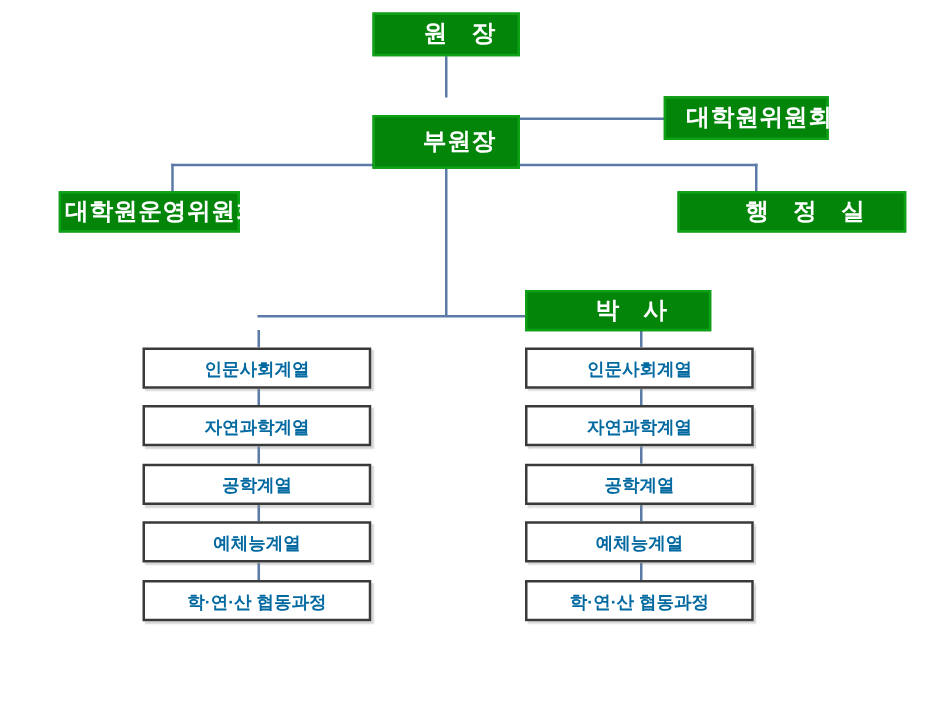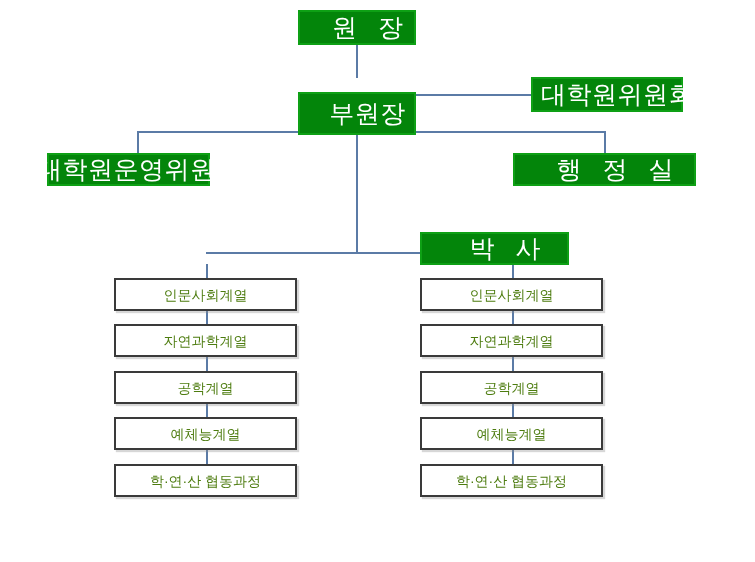--- a/index.html
+++ b/index.html
@@ -28,42 +28,42 @@
   
   .gbox {
     position: absolute;
     box-sizing: border-box;
     background: #03850a;
     border: 2px solid #0ea015;
     color: #ffffff;
     display: flex;
     align-items: center;
     justify-content: center;
-    font-weight: normal;
-    font-size: 25px;
+    font-weight: bold;
+    font-size: 19px;
     letter-spacing: 0.5px;
     line-height: 1;
     white-space: nowrap;
     z-index: 3;
     padding-left: 21px;
   }
   .gbox.spaced { letter-spacing: 7px; text-indent: 7px; }
 
   
   .wbox {
     position: absolute;
     box-sizing: border-box;
     background: #ffffff;
     border: 2px solid #3a3a3a;
     box-shadow: 2px 2px 1px rgba(140,140,140,0.35);
-    color: #4d7c0f;
+    color: #0369a1;
     display: flex;
     align-items: center;
     justify-content: center;
-    font-weight: normal;
+    font-weight: bold;
     font-size: 14px;
     line-height: 1;
     white-space: nowrap;
     z-index: 3;
   }
 </style>
 </head>
 <body>
 
 <div id="chart-root">
@@ -91,25 +91,25 @@
   <div class="line v" style="left:512px; top:264px; height:14px;"></div>
   <div class="line v" style="left:512px; top:311px; height:14px;"></div>
   <div class="line v" style="left:512px; top:357px; height:14px;"></div>
   <div class="line v" style="left:512px; top:403px; height:14px;"></div>
   <div class="line v" style="left:512px; top:450px; height:14px;"></div>
 
   <div class="gbox spaced" style="left:298px; top:10px; width:118px; height:35px;">원 장</div>
 
   <div class="gbox" style="left:298px; top:92px; width:118px; height:43px;">부원장</div>
 
-  <div class="gbox" style="left:531px; top:77px; width:152px; height:35px;">대학원위원회</div>
+  <div class="gbox" style="left:531px; top:77px; width:132px; height:35px;">대학원위원회</div>
 
-  <div class="gbox" style="left:47px; top:153px; width:163px; height:33px;">대학원운영위원회</div>
+  <div class="gbox" style="left:47px; top:153px; width:145px; height:33px;">대학원운영위원회</div>
 
-  <div class="gbox spaced" style="left:513px; top:153px; width:183px; height:33px;">행 정 실</div>
+  <div class="gbox spaced" style="left:542px; top:153px; width:183px; height:33px;">행 정 실</div>
 
 
   <div class="gbox spaced" style="left:420px; top:232px; width:149px; height:33px;">박 사</div>
 
   <div class="wbox" style="left:114px; top:278px; width:183px; height:33px;">인문사회계열</div>
   <div class="wbox" style="left:114px; top:324px; width:183px; height:33px;">자연과학계열</div>
   <div class="wbox" style="left:114px; top:371px; width:183px; height:33px;">공학계열</div>
   <div class="wbox" style="left:114px; top:417px; width:183px; height:33px;">예체능계열</div>
   <div class="wbox" style="left:114px; top:464px; width:183px; height:33px;">학·연·산 협동과정</div>
 

